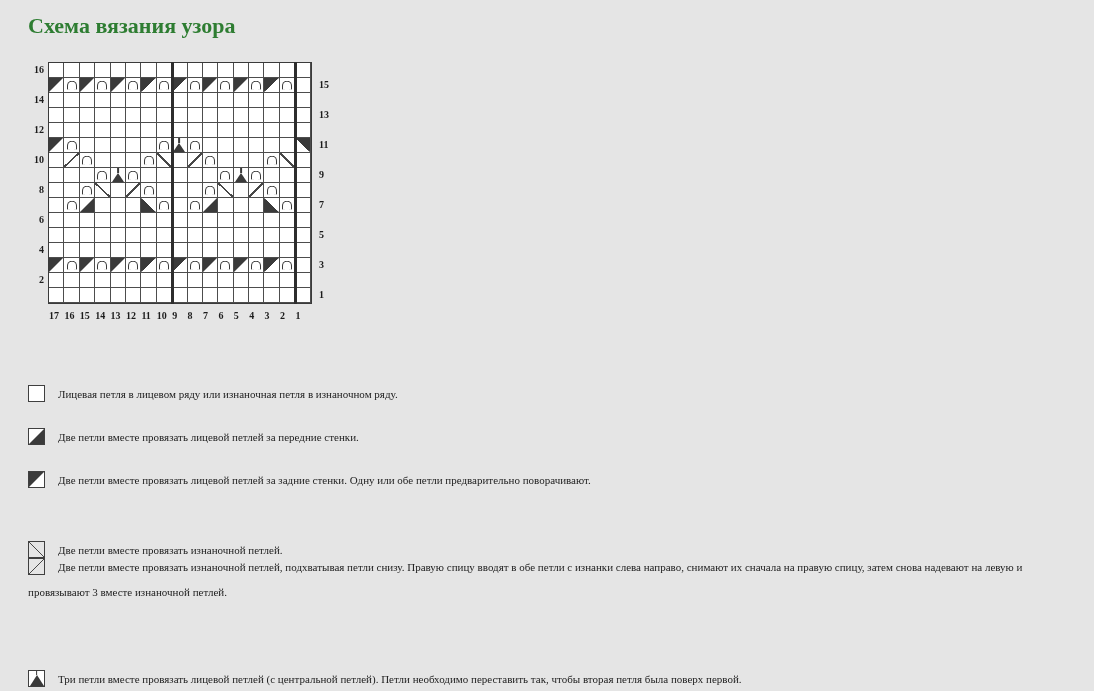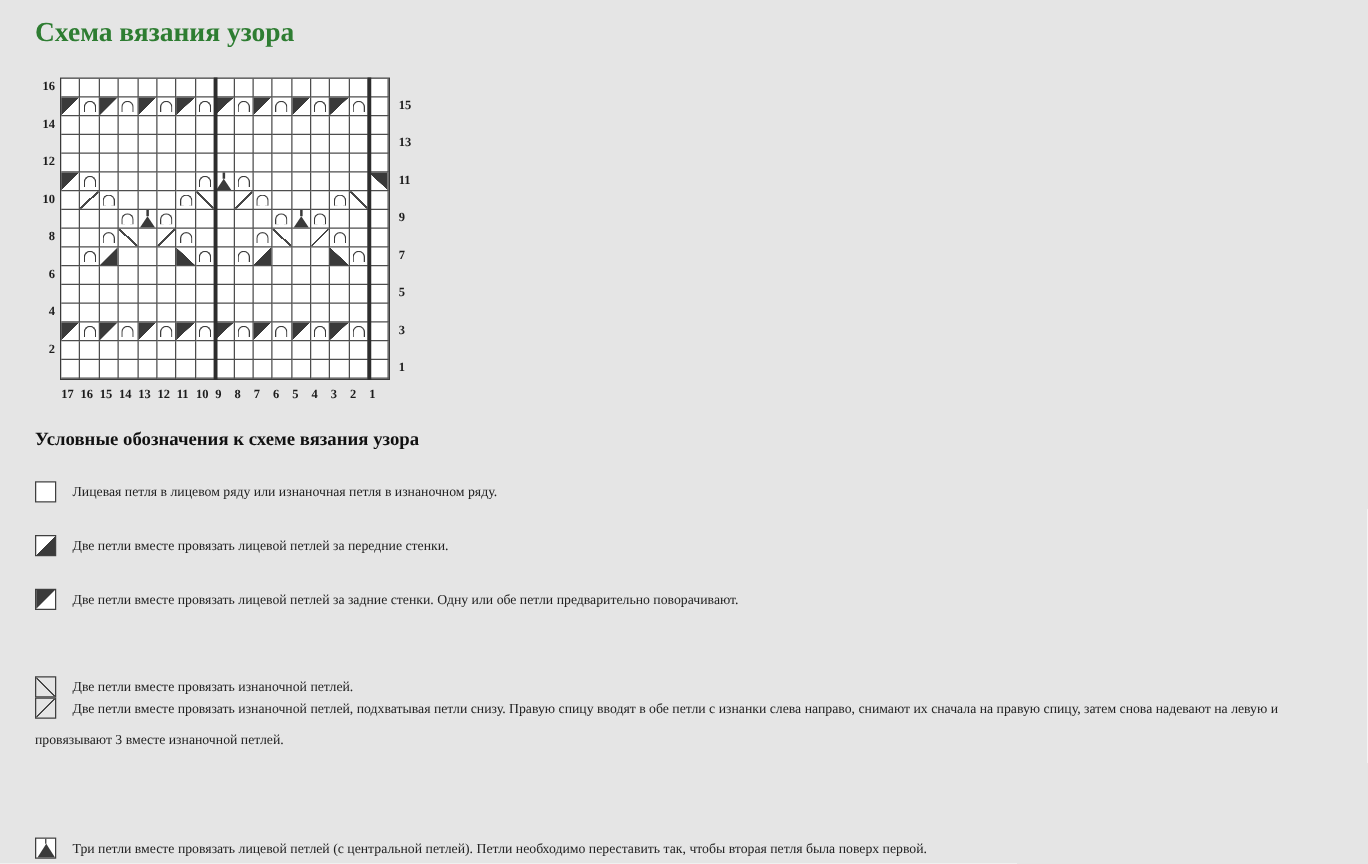--- a/index.html
+++ b/index.html
@@ -363,21 +363,20 @@
         <span class="collab" style="top: 248px; left: 175px;">7</span>
         <span class="collab" style="top: 248px; left: 190.4px;">6</span>
         <span class="collab" style="top: 248px; left: 205.8px;">5</span>
         <span class="collab" style="top: 248px; left: 221.2px;">4</span>
         <span class="collab" style="top: 248px; left: 236.6px;">3</span>
         <span class="collab" style="top: 248px; left: 252px;">2</span>
         <span class="collab" style="top: 248px; left: 267.4px;">1</span>
       </div>
   </div>
 
-  <h2 class="legend-heading">Условные обозначения к схеме вязания узора</h2>
   <div class="legend" id="legend">
       <div class="legend-item" style="top: 382px;"><span class="lsym sym-empty"></span><span class="ltext">Лицевая петля в лицевом ряду или изнаночная петля в изнаночном ряду.</span></div>
       <div class="legend-item" style="top: 425px;"><span class="lsym sym-tri-lr"></span><span class="ltext">Две петли вместе провязать лицевой петлей за передние стенки.</span></div>
       <div class="legend-item" style="top: 468px;"><span class="lsym sym-tri-ul"></span><span class="ltext">Две петли вместе провязать лицевой петлей за задние стенки. Одну или обе петли предварительно поворачивают.</span></div>
       <div class="legend-item" style="top: 511px; margin-top: 27px;"><span class="lsym sym-diag-f"></span><span class="ltext">Две петли вместе провязать изнаночной петлей.</span></div>
       <div class="legend-item" style="top: 555px;"><span class="lsym sym-diag-b"></span><span class="ltext">Две петли вместе провязать изнаночной петлей, подхватывая петли снизу. Правую спицу вводят в обе петли с изнанки слева направо, снимают их сначала на правую спицу, затем снова надевают на левую и провязывают 3 вместе изнаночной петлей.</span></div>
       <div class="legend-item" style="top: 621px; margin-top: 46px;"><span class="lsym sym-tri-up"></span><span class="ltext">Три петли вместе провязать лицевой петлей (с центральной петлей). Петли необходимо переставить так, чтобы вторая петля была поверх первой.</span></div>
     </div>
 </div>
 

